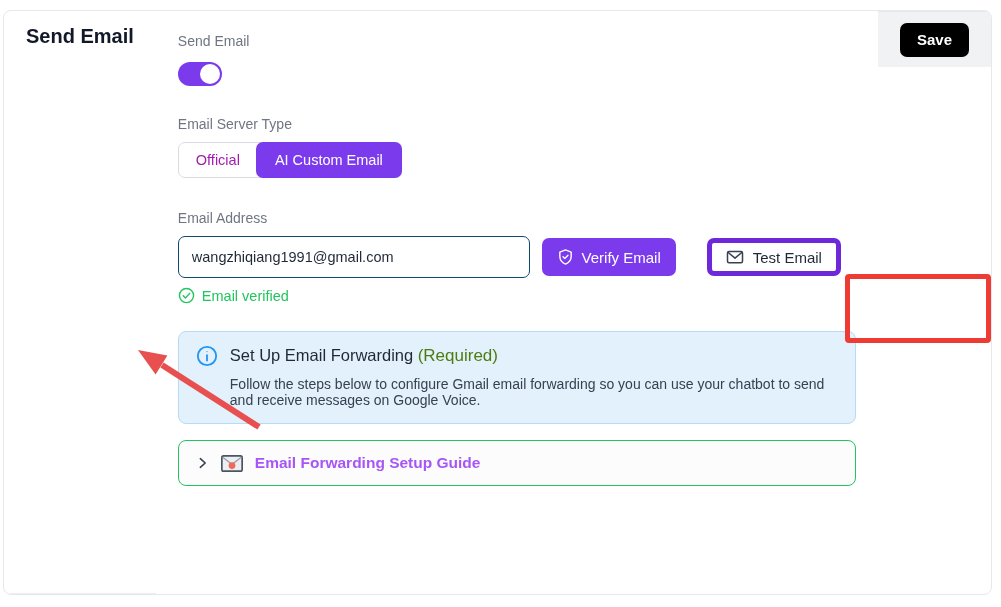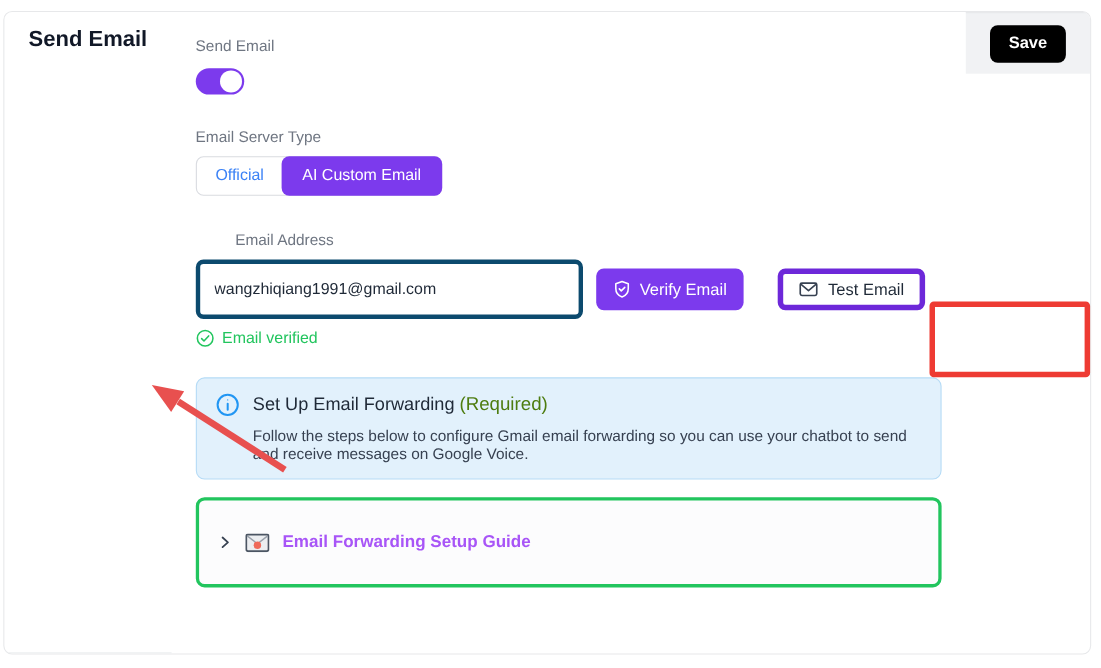--- a/index.html
+++ b/index.html
@@ -19,27 +19,27 @@
 
   .toggle { margin-top: 13px; width: 44px; height: 24px; border-radius: 12px;
             background: #7c3aed; position: relative; cursor: pointer; border: none; display: block; }
   .toggle-knob { position: absolute; right: 2px; top: 2px; width: 20px; height: 20px;
                  background: #fff; border-radius: 50%; }
 
   .section-gap { margin-top: 30px; }
 
   .segmented { margin-top: 10px; display: inline-flex; border: 1px solid #d9dbe0;
                border-radius: 7px; background: #fff; align-items: stretch; }
-  .seg-option { border: none; background: transparent; font-size: 14.5px; color: #3b82f6;
+  .seg-option { border: none; background: transparent; font-size: 14.5px; color: #a21caf;
                 padding: 9px 17px; cursor: pointer; font-family: inherit; }
   .seg-option.selected { background: #7c3aed; color: #ffffff; border-radius: 7px;
                          margin: -1px; padding: 10px 19px; }
 
   .email-row { margin-top: 10px; display: flex; align-items: center; }
-  .email-input { flex: 1; height: 54px; border: 4px solid #0c4a6e; border-radius: 7px;
+  .email-input { flex: 1; height: 42px; border: 1px solid #0c4a6e; border-radius: 7px;
                  padding: 0 13px; font-size: 14.5px; color: #1f2937; font-family: inherit;
                  background: #fff; outline: none; }
   .verify-btn { margin-left: 12px; height: 38px; padding: 0 15px; background: #7c3aed;
                 color: #fff; border: none; border-radius: 7px; font-size: 15px;
                 display: inline-flex; align-items: center; gap: 8px; cursor: pointer;
                 font-family: Liberation Sans, sans-serif; white-space: nowrap; }
   .test-btn { margin-left: 31px; margin-right: 15px; height: 38px; padding: 0 14px;
               background: #fff; color: #1f2937; border: 5px solid #6d28d9; border-radius: 7px;
               font-size: 15px; display: inline-flex; align-items: center; gap: 9px;
               cursor: pointer; font-family: inherit; white-space: nowrap; }
@@ -47,22 +47,22 @@
   .verified-row { margin-top: 9px; display: flex; align-items: center; gap: 7px; }
   .verified-text { color: #22c55e; font-size: 14.5px; }
 
   .info-box { margin-top: 27px; background: #e2f1fc; border: 1px solid #b5dbf6;
               border-radius: 8px; padding: 13px 17px 15px; }
   .info-title-row { display: flex; align-items: center; gap: 12px; }
   .info-title { font-size: 16.5px; color: #1f2937; }
   .info-required { font-size: 17px; color: #4d7c0f; }
   .info-desc { margin-top: 9px; margin-left: 34px; font-size: 14px; color: #374151; }
 
-  .accordion { margin-top: 16px; border: 3px solid #22c55e; border-radius: 8px;
-               background: #fcfcfd; padding: 29px 17px; display: flex; align-items: center;
+  .accordion { margin-top: 16px; border: 1px solid #22c55e; border-radius: 8px;
+               background: #fcfcfd; padding: 13px 17px; display: flex; align-items: center;
                gap: 12px; cursor: pointer; }
   .accordion-label { color: #a855f7; font-weight: 700; font-size: 15.5px; }
 
   .card-footer { height: 56px; background: #f1f2f4; border-top: 1px solid #e7e8ea;
                  display: flex; align-items: center; justify-content: center; padding: 0 22px; }
   .save-btn { background: #000; color: #fff; border: none; border-radius: 7px; height: 34px;
               padding: 0 17px; font-weight: 700; font-size: 15px; cursor: pointer;
               font-family: inherit; }
 
   .annotation-rect { position: absolute; left: 845px; top: 274px; width: 146px; height: 69px;
@@ -88,21 +88,21 @@
       <button class="toggle">
         <span class="toggle-knob"></span>
       </button>
 
       <div class="field-label section-gap">Email Server Type</div>
       <div class="segmented">
         <button class="seg-option">Official</button>
         <button class="seg-option selected">AI Custom Email</button>
       </div>
 
-      <div class="field-label section-gap" style="margin-top:32px;margin-left:36px;">Email Address</div>
+      <div class="field-label section-gap" style="margin-top:32px;">Email Address</div>
       <div class="email-row">
         <input class="email-input" type="text" value="wangzhiqiang1991@gmail.com" style="">
         <button class="verify-btn">
           <span class="icon">
             <svg width="17" height="18" viewBox="0 0 24 24" fill="none" stroke="#ffffff" stroke-width="2" stroke-linecap="round" stroke-linejoin="round">
               <path d="M12 2 L20 5 V11 C20 16.5 16.5 20.3 12 22 C7.5 20.3 4 16.5 4 11 V5 Z"></path>
               <polyline points="8.5,11.5 11,14 15.5,9.5"></polyline>
             </svg>
           </span>
           <span>Verify Email</span>

